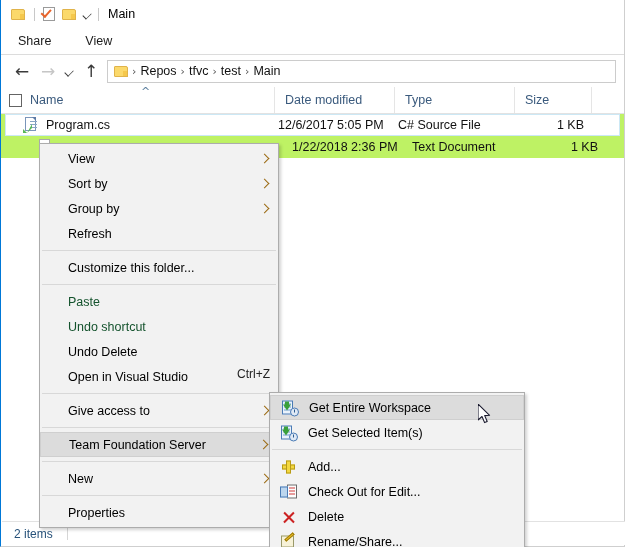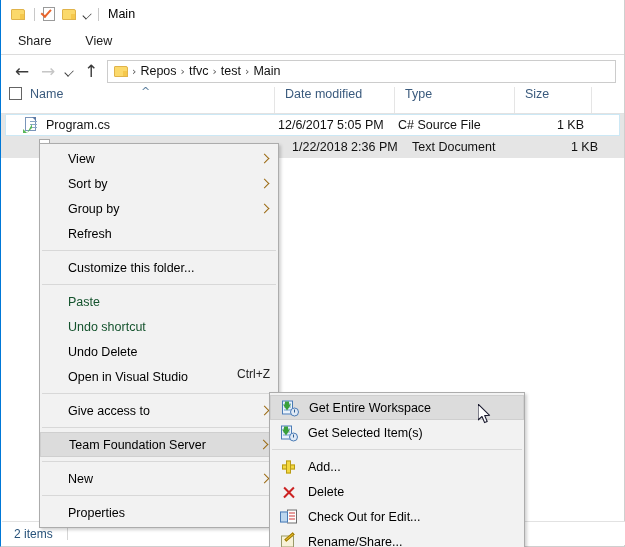--- a/index.html
+++ b/index.html
@@ -223,21 +223,21 @@
   .col-header {
     height: 26px;
     display: flex;
     align-items: stretch;
     border-bottom: 1px solid #e2e2e2;
     background: #ffffff;
     position: relative;
   }
   .col {
     display: flex;
-    align-items: flex-start;
+    align-items: center;
     font-size: 12.5px;
     color: #3a5a7d;
     border-right: 1px solid #e5e5e5;
     padding-left: 10px;
     box-sizing: border-box;
     white-space: nowrap;
     cursor: default;
     position: relative;
   }
   .col-name   { width: 274px; padding-left: 8px; }
@@ -258,21 +258,21 @@
     left: 140px; top: 0px;
     font-size: 11px;
     color: #5b7f9e;
     font-family: "DejaVu Sans", sans-serif;
     line-height: 10px;
   }
 
   
   .filelist {
     position: relative;
-    background: #e5e5e5;
+    background: #bef264;
   }
   .file-row {
     height: 22px;
     display: flex;
     align-items: center;
     font-size: 12.5px;
     color: #111;
     box-sizing: border-box;
     cursor: default;
   }
@@ -762,37 +762,37 @@
     <div class="mi">
       <span class="mi-icon ic-add">
         <span class="plus-h"></span>
           <span class="plus-v"></span>
           <span class="plus-fill"></span>
       </span>
       <span class="label">Add...</span>
     </div>
 
     <div class="mi">
-      <span class="mi-icon ic-del"></span>
-      <span class="label">Delete</span>
-    </div>
-
-    <div class="mi">
       <span class="mi-icon ic-checkout">
         <span class="doc">
             <i></i>
             <i></i>
             <i></i>
           </span>
           <span class="pen"></span>
       </span>
       <span class="label">Check Out for Edit...</span>
     </div>
 
     <div class="mi">
+      <span class="mi-icon ic-del"></span>
+      <span class="label">Delete</span>
+    </div>
+
+    <div class="mi">
       <span class="mi-icon ic-ren">
         <span class="sheet"></span>
           <span class="pencil"></span>
       </span>
       <span class="label">Rename/Share...</span>
     </div>
 
   </div>
 
   <svg class="cursor" viewBox="0 0 14 21" style="left: 477px; top: 404px;">

